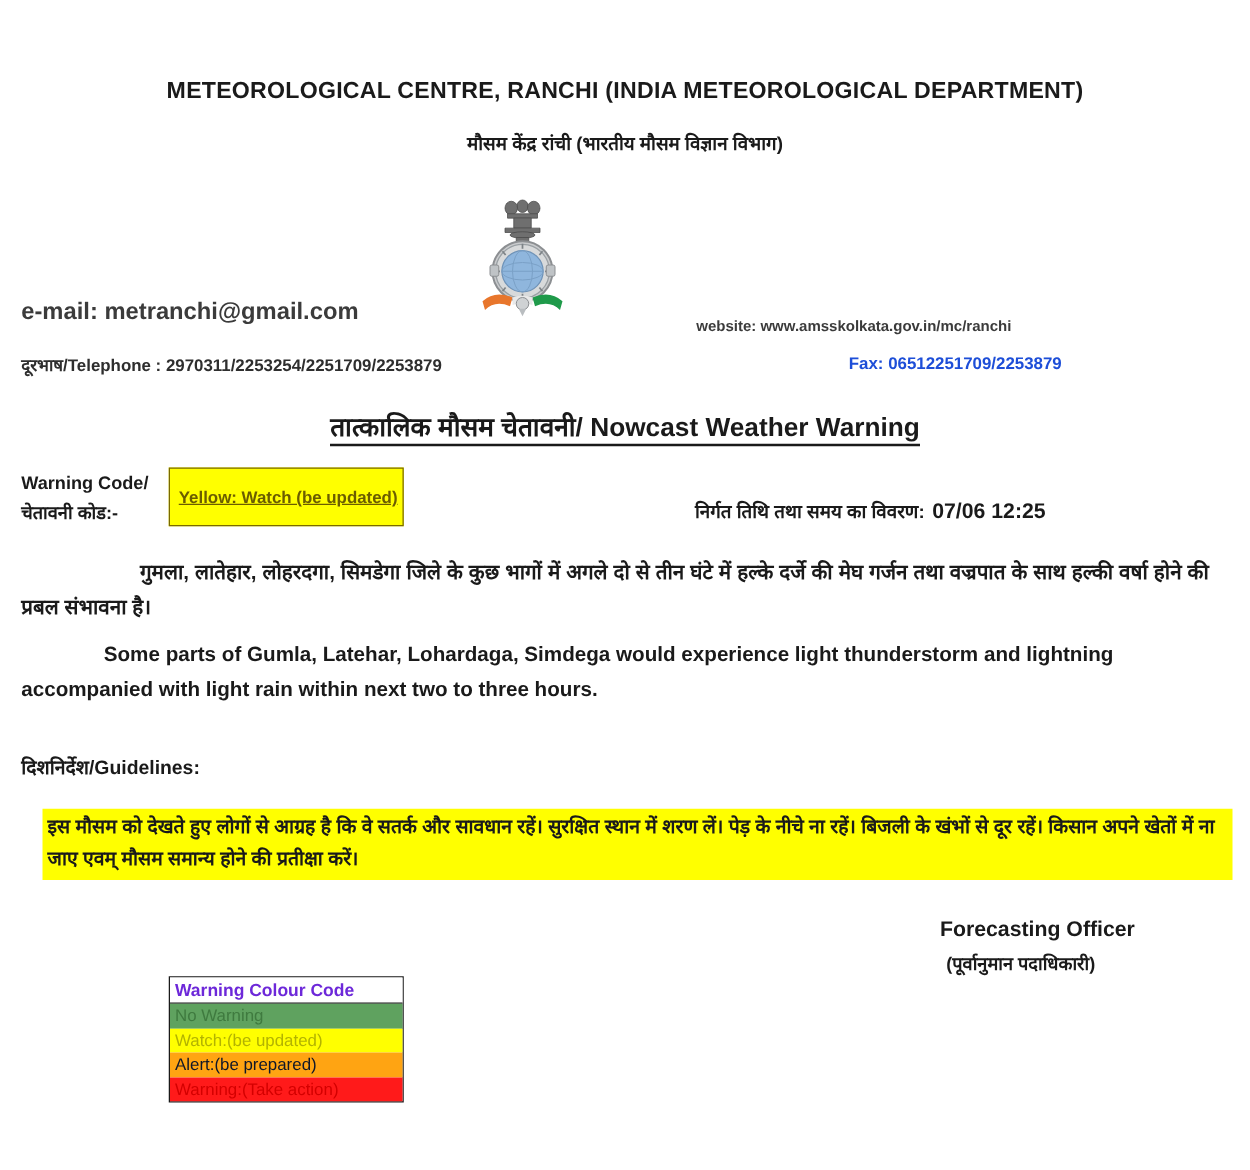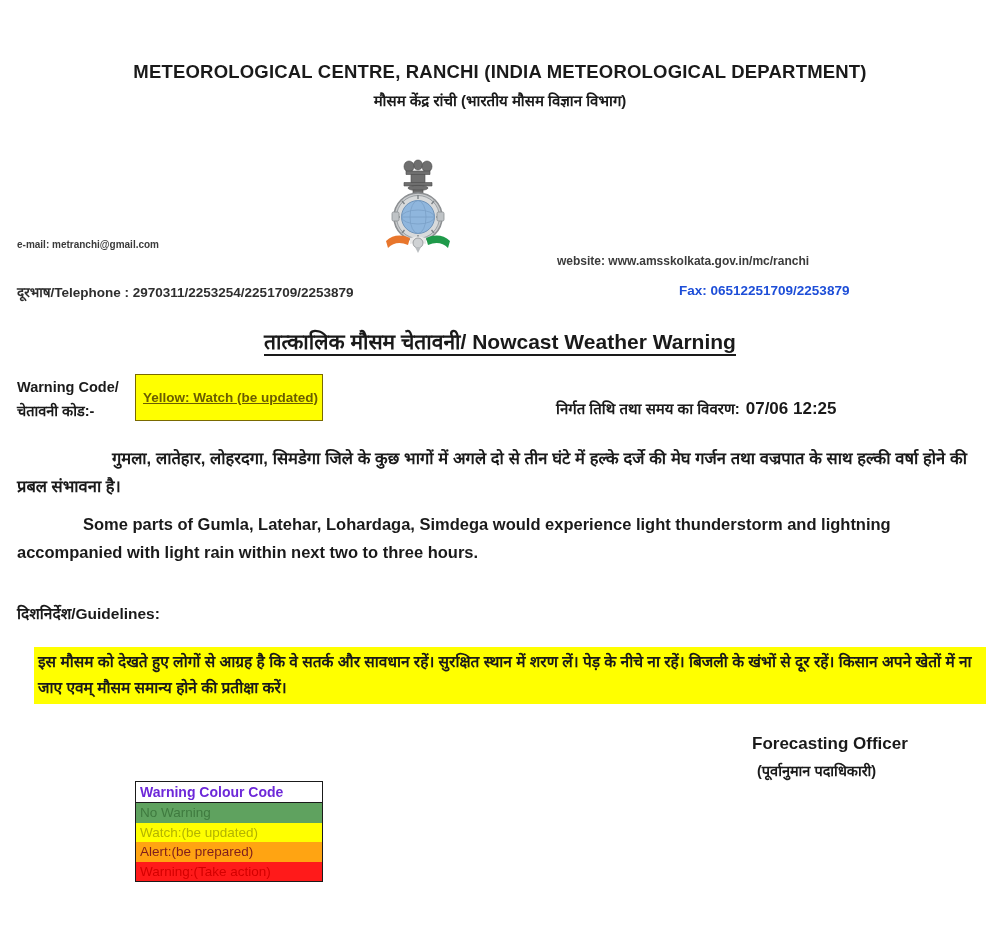--- a/index.html
+++ b/index.html
@@ -31,21 +31,21 @@
     left: 0;
     width: 1000px;
     text-align: center;
     font-size: 18.5px;
     font-weight: bold;
     letter-spacing: 0.2px;
     white-space: nowrap;
   }
   .hdr-hi1 {
     position: absolute;
-    top: 90px;
+    top: 104px;
     left: 0;
     width: 1000px;
     text-align: center;
     font-size: 15px;
     font-weight: bold;
   }
   .hdr-hi2 {
     position: absolute;
     top: 113px;
     left: 0;
@@ -62,21 +62,21 @@
     top: 155px;
     width: 72px;
     height: 100px;
   }
 
   
   .email {
     position: absolute;
     left: 17px;
     top: 239px;
-    font-size: 10px;
+    font-size: 19px;
     font-weight: bold;
     color: #3b3b3b;
   }
   .website {
     position: absolute;
     left: 557px;
     top: 254px;
     font-size: 12px;
     font-weight: bold;
     color: #3b3b3b;
@@ -327,18 +327,18 @@
   <div class="guide-hl">इस मौसम को देखते हुए लोगों से आग्रह है कि वे सतर्क और सावधान रहें। सुरक्षित स्थान में शरण लें। पेड़ के नीचे ना रहें। बिजली के खंभों से दूर रहें। किसान अपने खेतों में ना जाए एवम् मौसम समान्य होने की प्रतीक्षा करें।</div>
 
   <div class="sign-en">Forecasting Officer</div>
   <div class="sign-hi">(पूर्वानुमान पदाधिकारी)</div>
 
   <div class="cc-table">
     <div class="cc-row cc-head">Warning Colour Code</div>
     <div id="cc-rows">
         <div class="cc-row" style="background: rgb(95, 162, 95); color: rgb(63, 122, 63);">No Warning</div>
         <div class="cc-row" style="background: rgb(255, 255, 0); color: rgb(179, 179, 0);">Watch:(be updated)</div>
-        <div class="cc-row" style="background: rgb(255, 164, 18); color: #7f1d1d;">Alert:(be prepared)</div>
+        <div class="cc-row" style="background: rgb(255, 164, 18); color: #0f172a;">Alert:(be prepared)</div>
         <div class="cc-row" style="background: rgb(255, 26, 26); color: rgb(212, 0, 0);">Warning:(Take action)</div>
       </div>
   </div>
 
 </div>
 
 </body></html>

